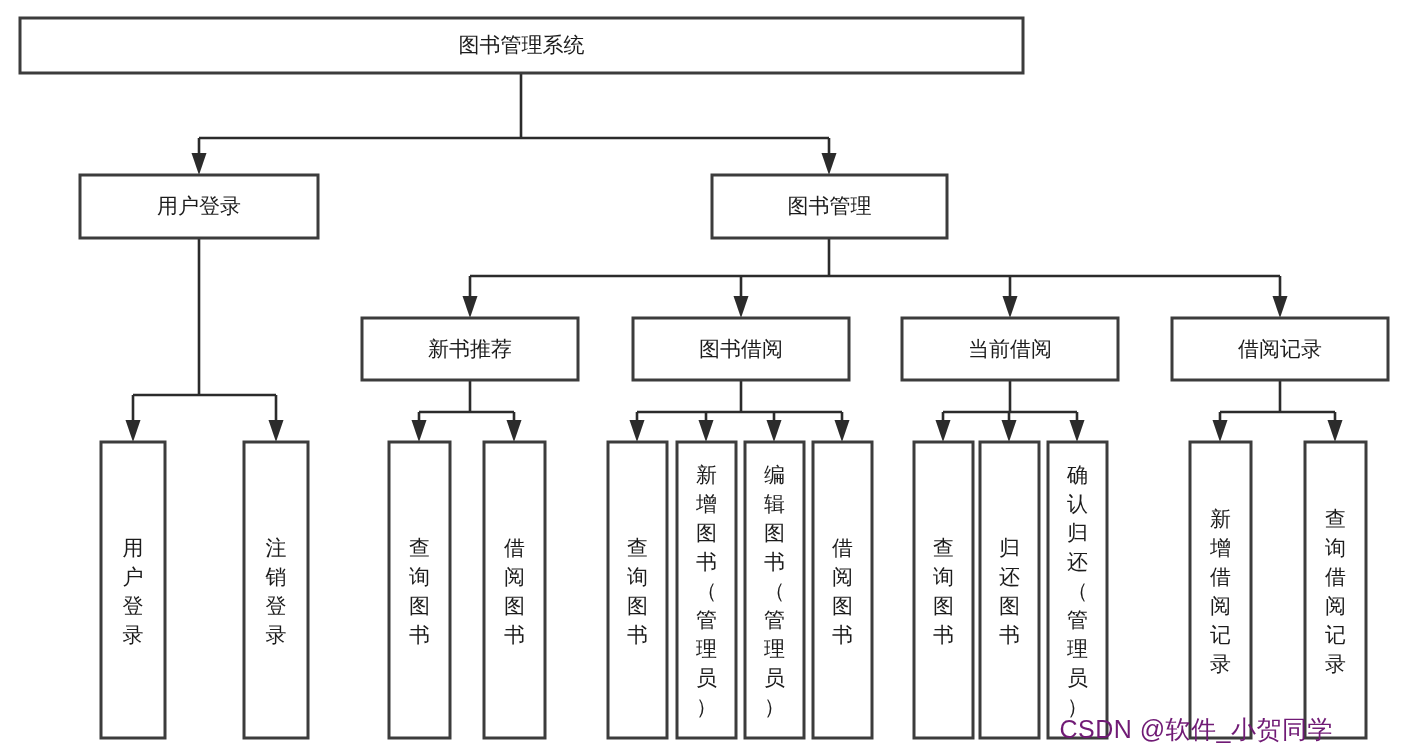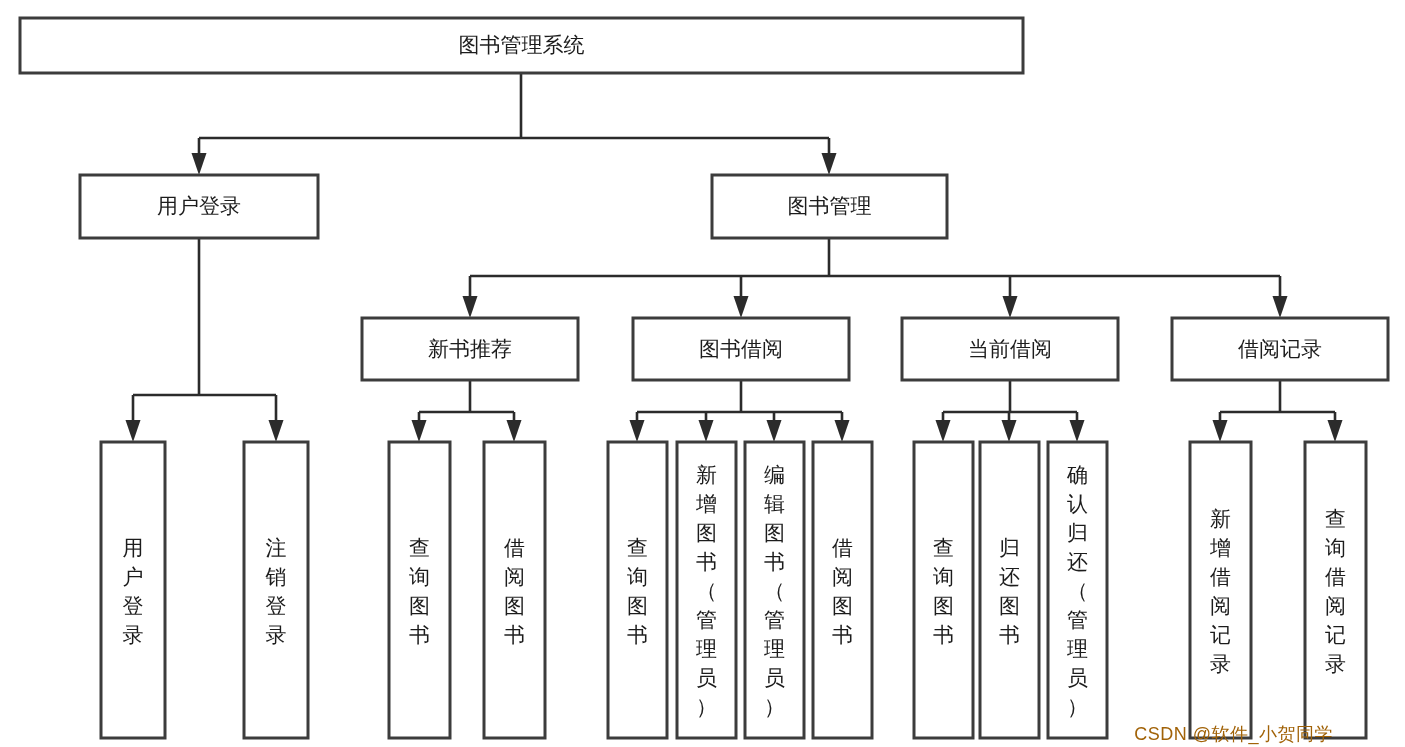--- a/index.html
+++ b/index.html
@@ -52,22 +52,22 @@
   }
   .arrow-head {
     fill: #2b2b2b;
     stroke: none;
   }
   .watermark {
     position: absolute;
     right: 14px;
     bottom: 6px;
     font-family: "Liberation Sans", "DejaVu Sans", sans-serif;
-    font-size: 18px;
-    color: #a16207;
+    font-size: 25px;
+    color: #701a75;
     letter-spacing: 0.5px;
     white-space: nowrap;
     pointer-events: none;
   }
 </style>
 </head>
 <body>
 
 <div id="diagram-root">
   <svg id="tree-svg" viewBox="0 0 1405 747" xmlns="http://www.w3.org/2000/svg">

